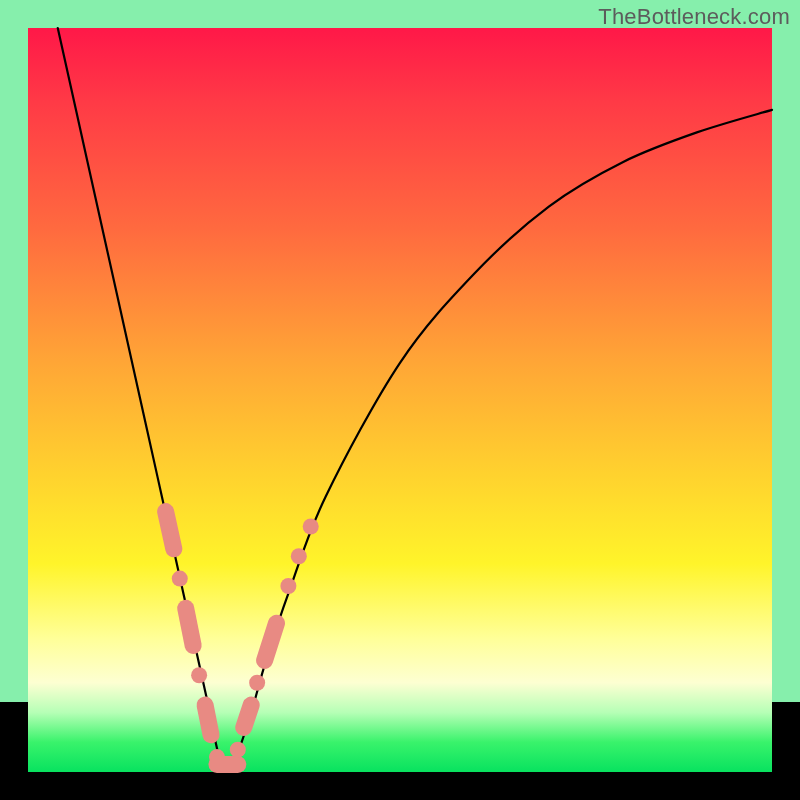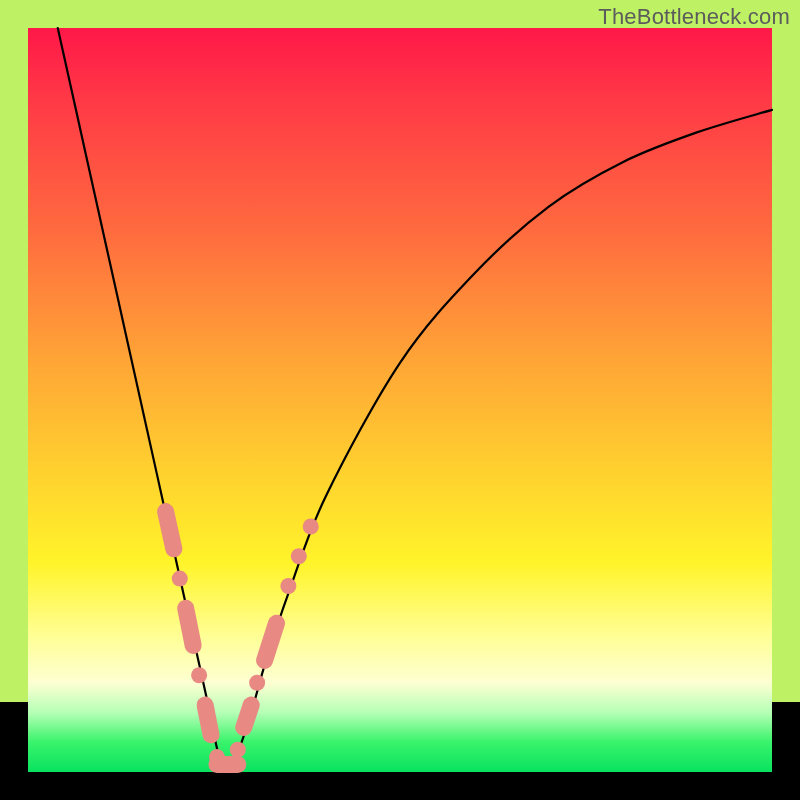--- a/index.html
+++ b/index.html
@@ -10,21 +10,21 @@
     overflow: hidden;
     background: #000;
     font-family: Arial, Helvetica, sans-serif;
   }
   .frame {
     position: absolute;
     left: 0;
     top: 0;
     width: 800px;
     height: 702px;
-    background: #bef264;
+    background: #86efac;
   }
   .plot {
     position: absolute;
     left: 28px;
     top: 28px;
     width: 744px;
     height: 744px;
     
     background: linear-gradient(
       to bottom,

